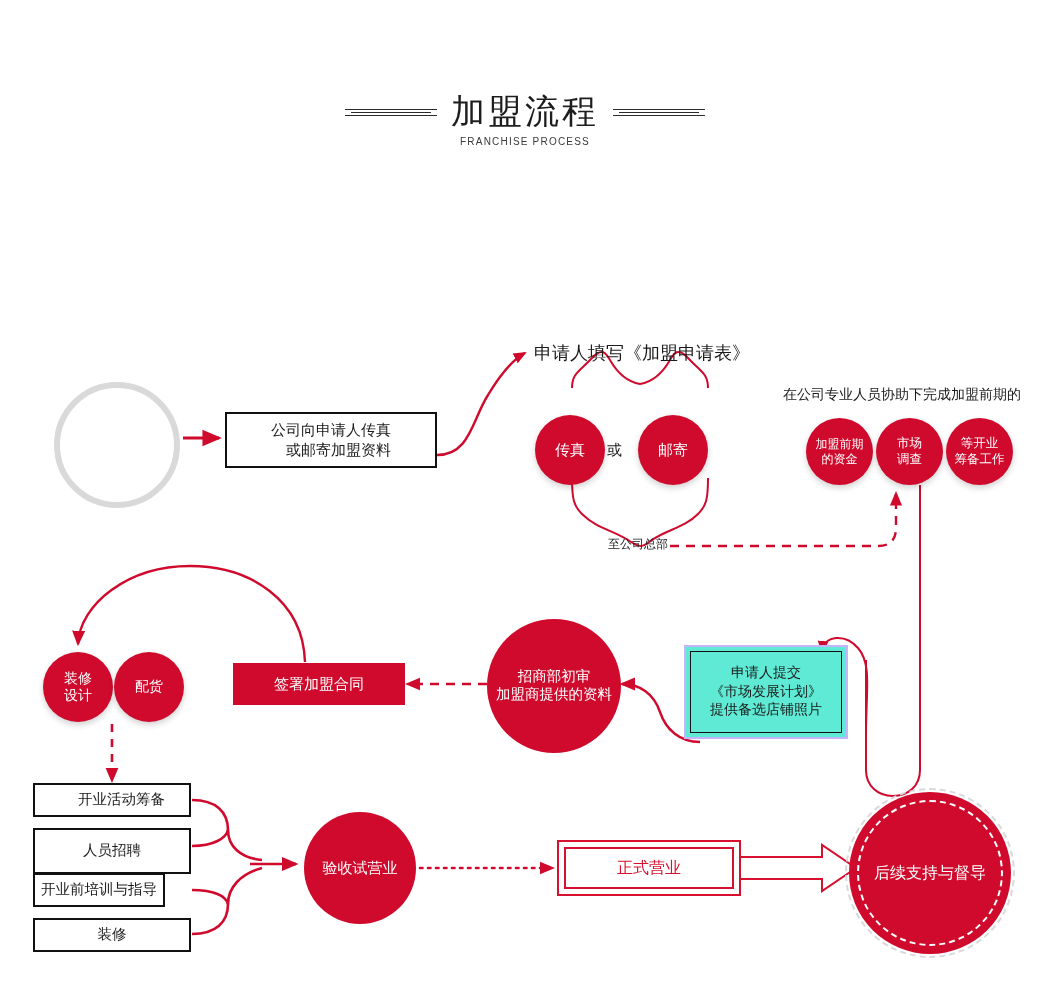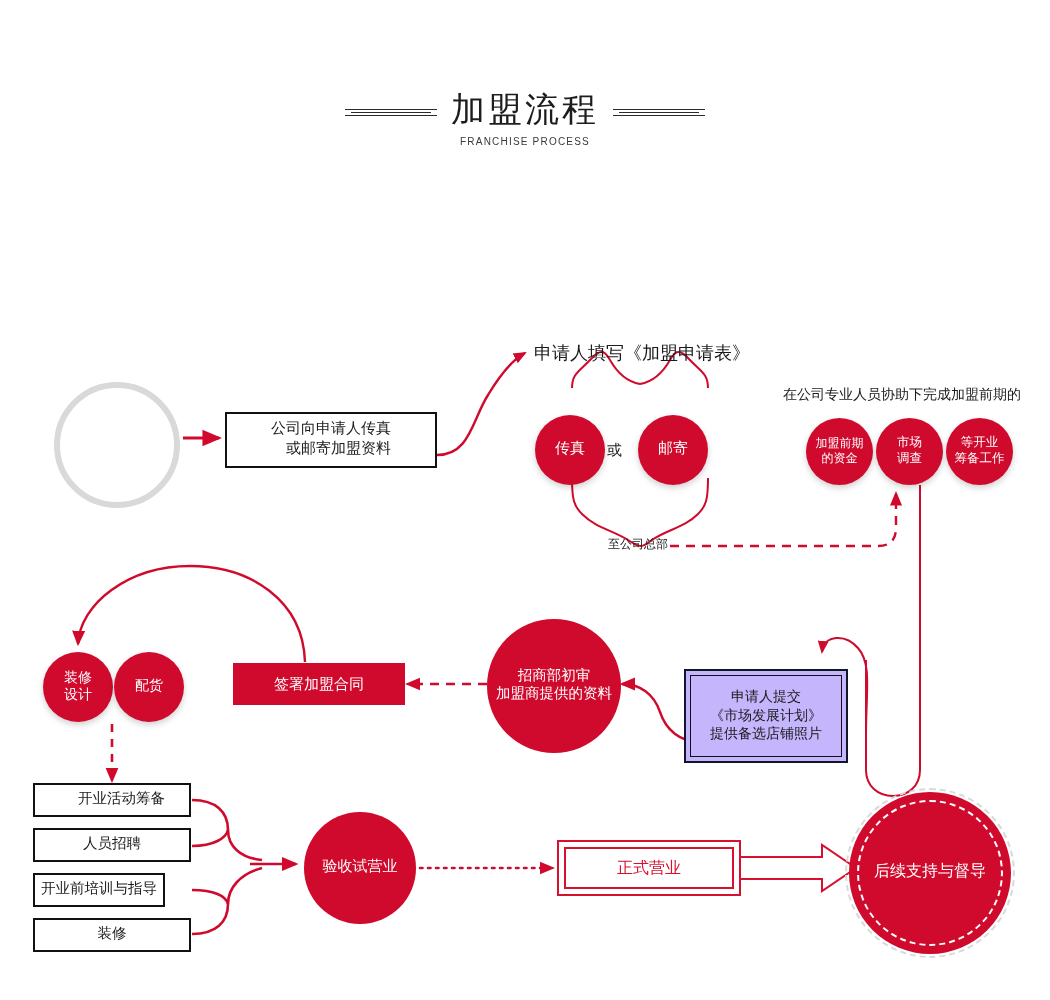--- a/index.html
+++ b/index.html
@@ -28,29 +28,29 @@
 
   
   .node{position:absolute;box-sizing:border-box;display:flex;align-items:center;justify-content:center;text-align:center;}
 
   .circ{border-radius:50%;background:#cf0a2c;color:#fff;line-height:1.22;}
   .circ.sh{box-shadow:0 3px 6px rgba(0,0,0,.18);}
 
   .ring-grey{position:absolute;border-radius:50%;border:6px solid #d9d9d9;box-sizing:border-box;}
 
   .boxw{background:#fff;border:2px solid #111;color:#1b1b1b;line-height:1.35;}
-  .box-dbl{background:#c4b5fd;border:2px solid #0f172a;color:#1b1b1b;line-height:1.35;margin-top:24px;}
+  .box-dbl{background:#5eead4;border:2px solid #c4b5fd;color:#1b1b1b;line-height:1.35;}
   .box-dbl-inner{position:absolute;inset:4px;border:1px solid #111;box-sizing:border-box;}
   .boxred{background:#cf0a2c;color:#fff;}
   .boxredline{background:#fff;border:2px solid #d8102f;color:#d8102f;}
   .boxredline-inner{position:absolute;inset:5px;border:2px solid #d8102f;box-sizing:border-box;}
 
   .plain{position:absolute;color:#1b1b1b;}
 
-  .cn{font-family:Liberation Mono, monospace;}
+  .cn{font-family:Liberation Serif, serif;}
 </style>
 </head>
 <body>
 
 <div id="stage">
 
   <div class="title-block">
     <div class="title-row">
       <div class="title-rule">
           <span class="mid"></span>
@@ -182,21 +182,21 @@
       <div>设计</div>
     </div>
   </div>
   <div class="node circ sh" style="left:114px;top:652px;width:70px;height:70px;font-size:14px;">
     <span class="cn">配货</span>
   </div>
 
   <div class="node boxw" style="left:33px;top:783px;width:158px;height:34px;font-size:14.5px;padding-left:19px;">
     <span class="cn">开业活动筹备</span>
   </div>
-  <div class="node boxw" style="left:33px;top:828px;width:158px;height:34px;font-size:14.5px;">
+  <div class="node boxw" style="left:33px;top:828px;width:158px;height:46px;font-size:14.5px;">
     <span class="cn">人员招聘</span>
   </div>
   <div class="node boxw" style="left:33px;top:873px;width:132px;height:34px;font-size:14.5px;">
     <span class="cn">开业前培训与指导</span>
   </div>
   <div class="node boxw" style="left:33px;top:918px;width:158px;height:34px;font-size:14.5px;">
     <span class="cn">装修</span>
   </div>
 
   <div class="node circ" style="left:304px;top:812px;width:112px;height:112px;font-size:15px;">

